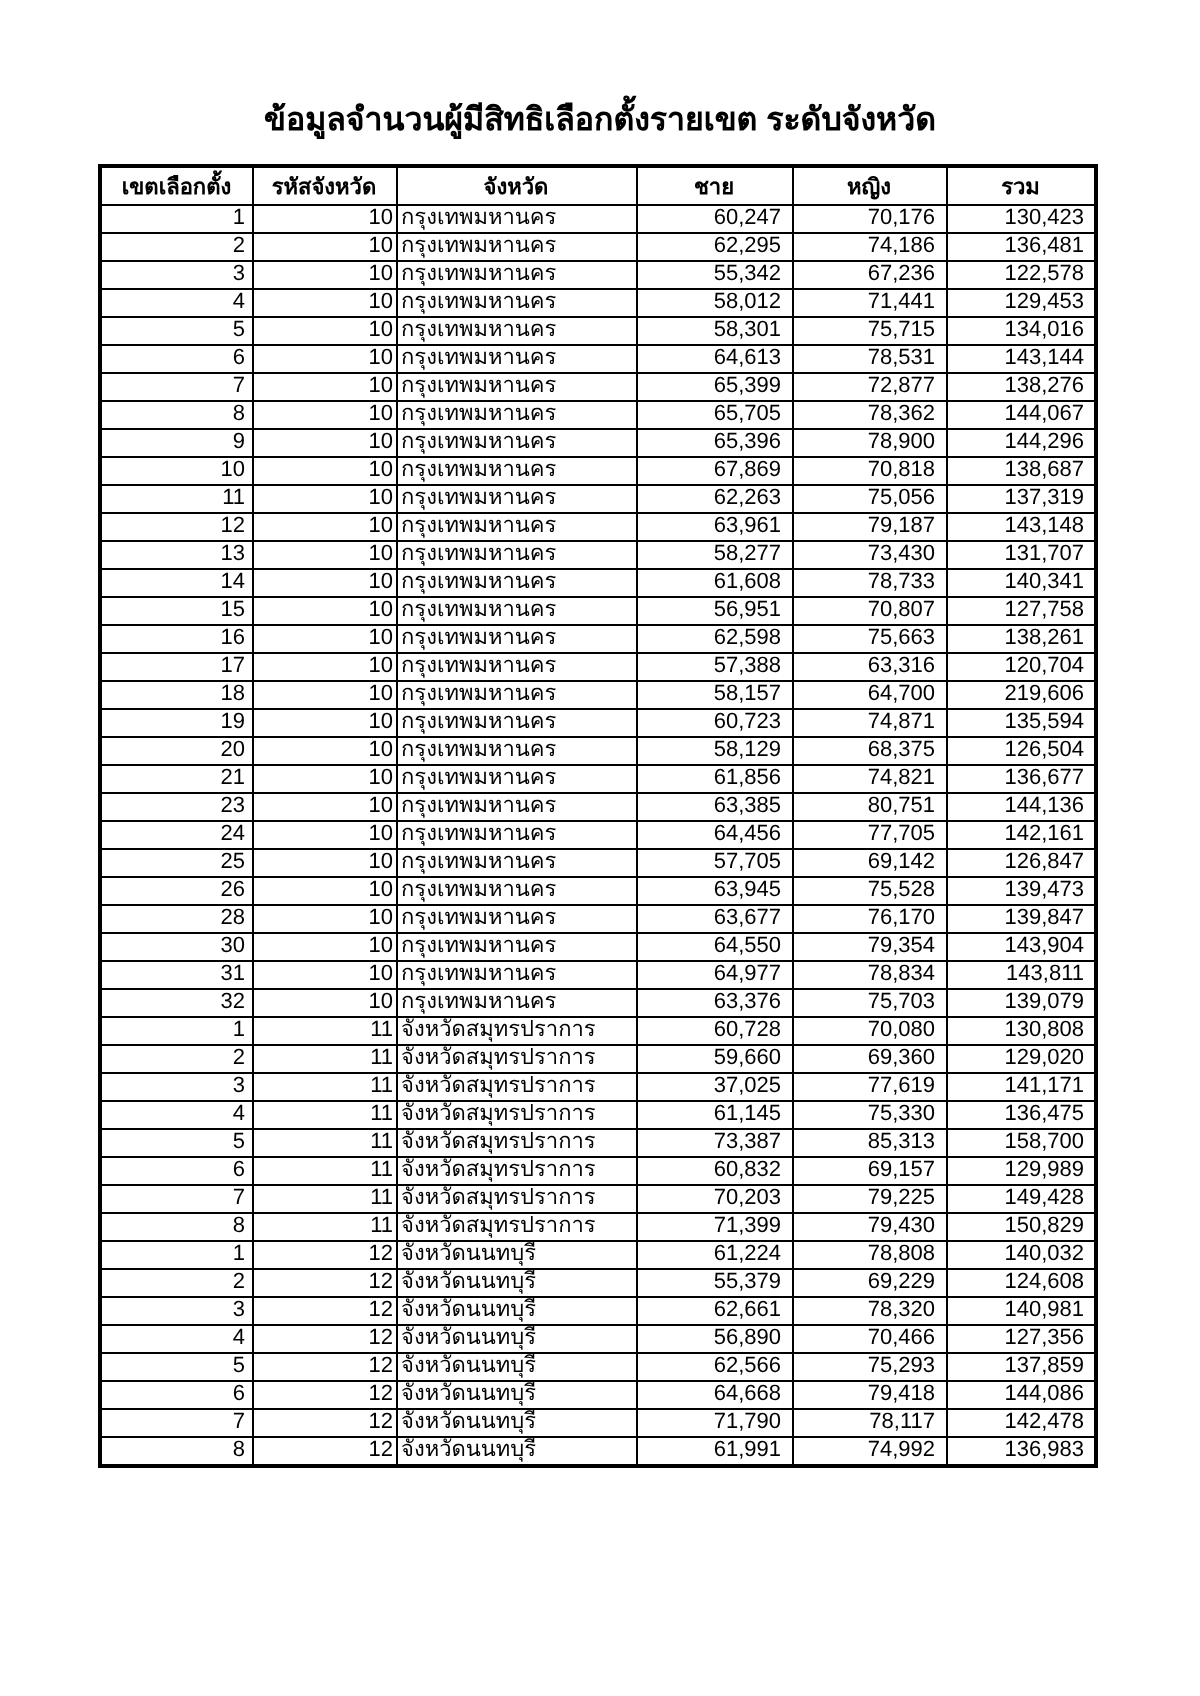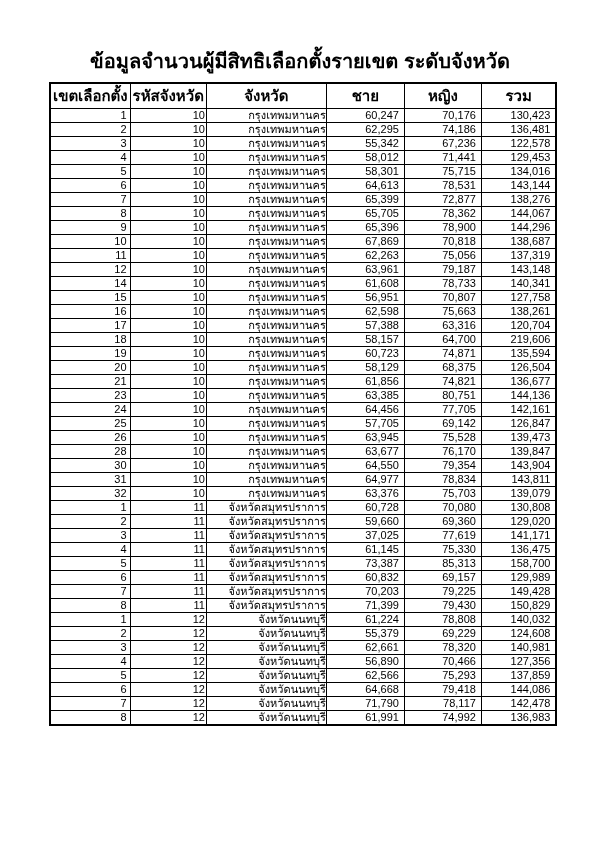--- a/index.html
+++ b/index.html
@@ -16,51 +16,51 @@
     width: 600px;
     height: 848px;
     background: #fff;
     position: relative;
   }
   .doc-title {
     margin: 0;
     padding-top: 50px;
     padding-bottom: 10px;
     text-align: center;
-    font-size: 20px;
+    font-size: 16px;
     line-height: 22px;
     font-weight: bold;
   }
   table.voter-table {
     border-collapse: collapse;
     table-layout: fixed;
     margin-left: 49px;
     border: 2px solid #000;
   }
   .voter-table th, .voter-table td {
     border: 1px solid #000;
     white-space: nowrap;
     overflow: hidden;
   }
   .voter-table th {
-    font-size: 15px;
+    font-size: 11px;
     font-weight: bold;
     height: 15px;
     padding: 0 2px;
     text-align: center;
   }
   .voter-table td {
     font-size: 11px;
     height: 13px;
     line-height: 13px;
     padding: 0;
   }
   .voter-table td:nth-child(1) { text-align: right; padding-right: 3px; }
   .voter-table td:nth-child(2) { text-align: right; padding-right: 1px; }
-  .voter-table td:nth-child(3) { text-align: right;  padding-left: 2px; }
+  .voter-table td:nth-child(3) { text-align: left;  padding-left: 2px; }
   .voter-table td:nth-child(4),
   .voter-table td:nth-child(5),
   .voter-table td:nth-child(6) { text-align: right; padding-right: 5px; }
 </style>
 </head>
 <body>
 
 <div class="page">
   <h1 class="doc-title">ข้อมูลจำนวนผู้มีสิทธิเลือกตั้งรายเขต ระดับจังหวัด</h1>
 
@@ -174,20 +174,28 @@
         </tr>
         <tr>
           <td>12</td>
           <td>10</td>
           <td>กรุงเทพมหานคร</td>
           <td>63,961</td>
           <td>79,187</td>
           <td>143,148</td>
         </tr>
         <tr>
+          <td>13</td>
+          <td>10</td>
+          <td>กรุงเทพมหานคร</td>
+          <td>58,277</td>
+          <td>73,430</td>
+          <td>131,707</td>
+        </tr>
+        <tr>
           <td>14</td>
           <td>10</td>
           <td>กรุงเทพมหานคร</td>
           <td>61,608</td>
           <td>78,733</td>
           <td>140,341</td>
         </tr>
         <tr>
           <td>15</td>
           <td>10</td>

